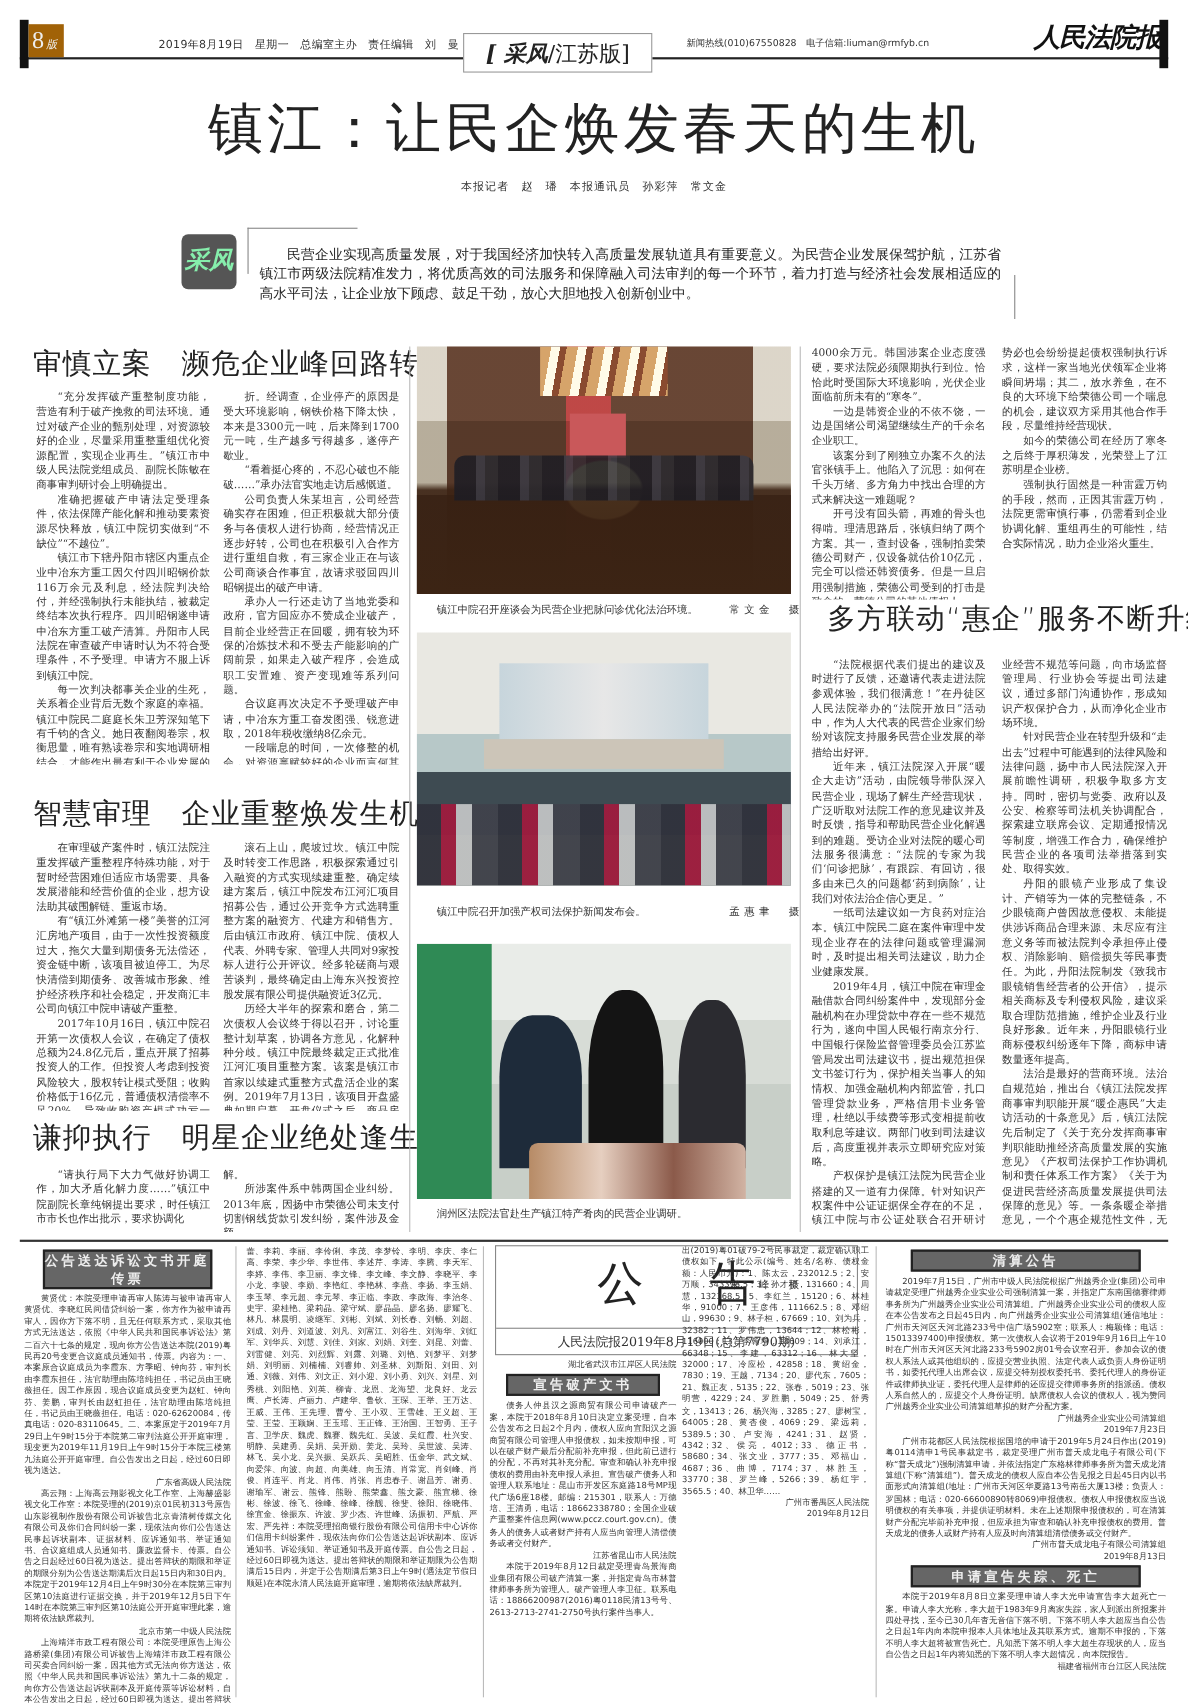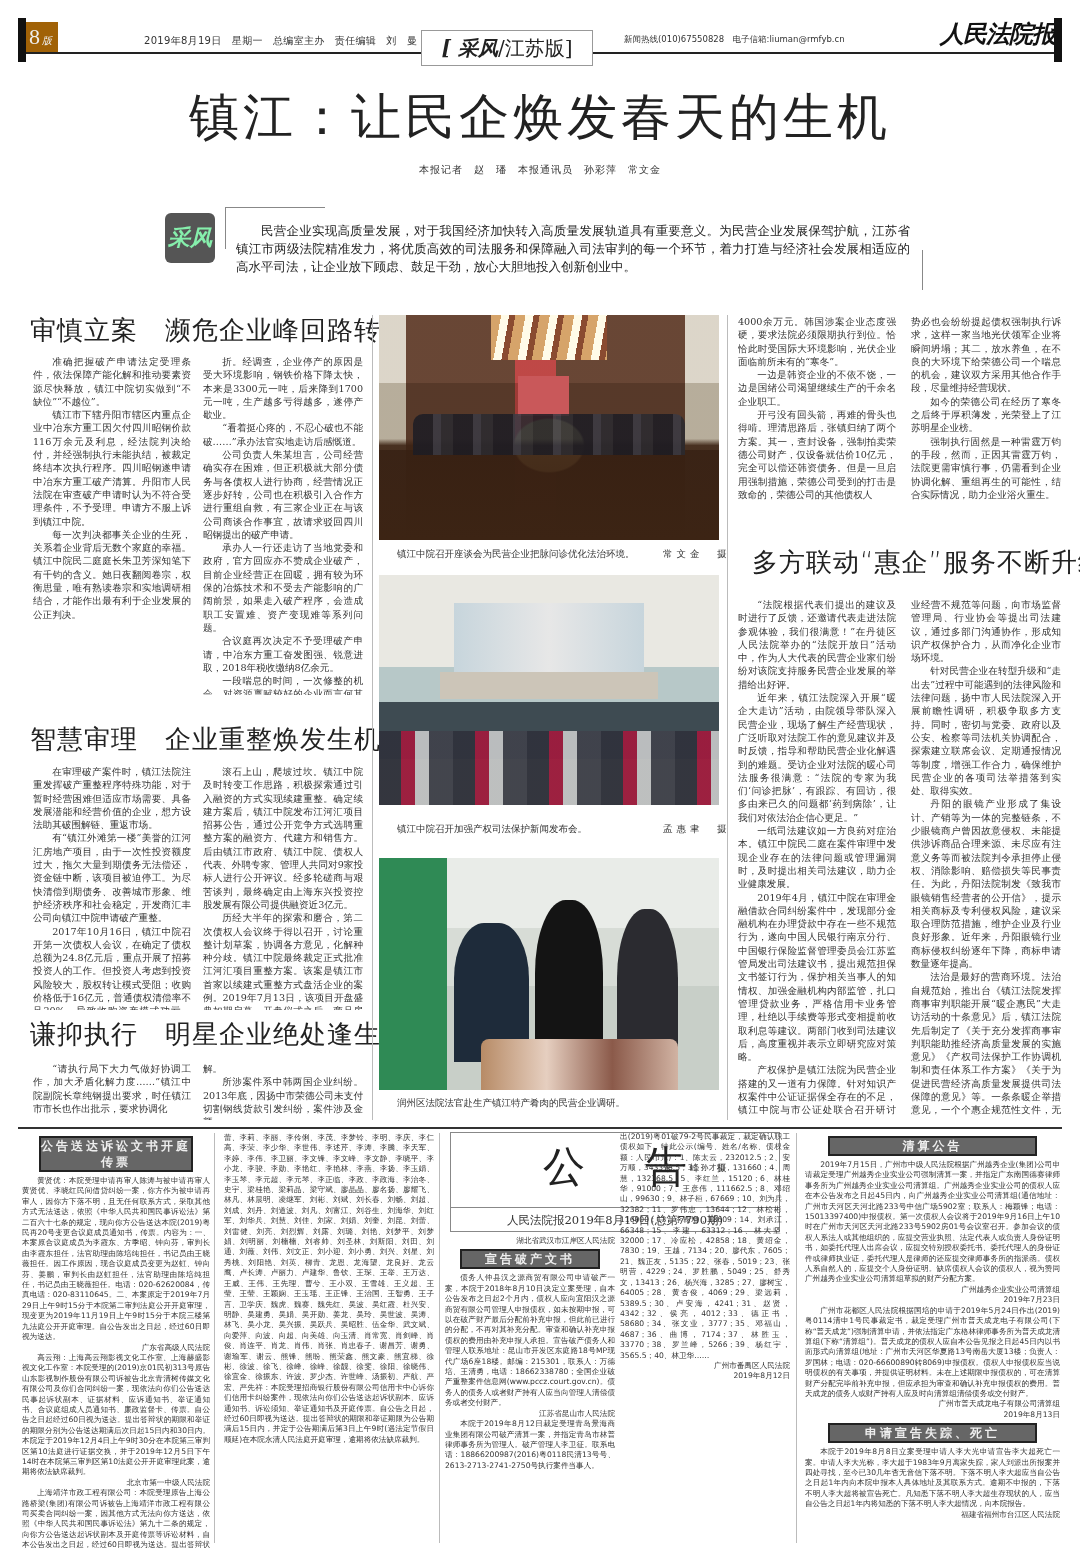--- a/index.html
+++ b/index.html
@@ -101,20 +101,21 @@
 <div class="byline">本报记者　赵　璠　本报通讯员　孙彩萍　常文金</div>
 
 <div class="seal">采风</div>
 <div class="lead-rule-top"></div>
 <div class="lead-rule-left"></div>
 <div class="lead-rule-right"></div>
 <p class="lead">民营企业实现高质量发展，对于我国经济加快转入高质量发展轨道具有重要意义。为民营企业发展保驾护航，江苏省镇江市两级法院精准发力，将优质高效的司法服务和保障融入司法审判的每一个环节，着力打造与经济社会发展相适应的高水平司法，让企业放下顾虑、鼓足干劲，放心大胆地投入创新创业中。</p>
 
 <div class="sec-title" style="left:30px;top:313px;">审慎立案　濒危企业峰回路转</div>
 <div class="col" style="left:33px;top:355px;width:158px;height:340px;">
+  <p>“充分发挥破产重整制度功能，营造有利于破产挽救的司法环境。通过对破产企业的甄别处理，对资源较好的企业，尽量采用重整重组优化资源配置，实现企业再生。”镇江市中级人民法院党组成员、副院长陈敏在商事审判研讨会上明确提出。</p>
   <p>准确把握破产申请法定受理条件，依法保障产能化解和推动要素资源尽快释放，镇江中院切实做到“不缺位”“不越位”。</p>
   <p>镇江市下辖丹阳市辖区内重点企业中冶东方重工因欠付四川昭钢价款116万余元及利息，经法院判决给付，并经强制执行未能执结，被裁定终结本次执行程序。四川昭钢遂申请中冶东方重工破产清算。丹阳市人民法院在审查破产申请时认为不符合受理条件，不予受理。申请方不服上诉到镇江中院。</p>
   <p>每一次判决都事关企业的生死，关系着企业背后无数个家庭的幸福。镇江中院民二庭庭长朱卫芳深知笔下有千钧的含义。她日夜翻阅卷宗，权衡思量，唯有熟读卷宗和实地调研相结合，才能作出最有利于企业发展的公正判决。</p>
 
 </div>
 <div class="col" style="left:203px;top:355px;width:160px;height:340px;">
   <p>折。经调查，企业停产的原因是受大环境影响，钢铁价格下降太快，本来是3300元一吨，后来降到1700元一吨，生产越多亏得越多，遂停产歇业。</p>
   <p>“看着挺心疼的，不忍心破也不能破……”承办法官实地走访后感慨道。</p>
   <p>公司负责人朱某坦言，公司经营确实存在困难，但正积极就大部分债务与各债权人进行协商，经营情况正逐步好转，公司也在积极引入合作方进行重组自救，有三家企业正在与该公司商谈合作事宜，故请求驳回四川昭钢提出的破产申请。</p>
   <p>承办人一行还走访了当地党委和政府，官方回应亦不赞成企业破产，目前企业经营正在回暖，拥有较为环保的冶炼技术和不受去产能影响的广阔前景，如果走入破产程序，会造成职工安置难、资产变现难等系列问题。</p>
@@ -137,20 +138,21 @@
 <div class="col" style="left:33px;top:1062px;width:158px;height:58px;">
   <p>“请执行局下大力气做好协调工作，加大矛盾化解力度……”镇江中院副院长章纯钢提出要求，时任镇江市市长也作出批示，要求协调化</p>
 </div>
 <div class="col" style="left:203px;top:1062px;width:160px;height:58px;">
   <p style="text-indent:0">解。</p>
   <p>所涉案件系中韩两国企业纠纷。2013年底，因扬中市荣德公司未支付切割钢线货款引发纠纷，案件涉及金额</p>
 </div>
 <div class="col" style="left:738px;top:315px;width:158px;height:230px;">
   <p style="text-indent:0">4000余万元。韩国涉案企业态度强硬，要求法院必须限期执行到位。恰恰此时受国际大环境影响，光伏企业面临前所未有的“寒冬”。</p>
   <p>一边是韩资企业的不依不饶，一边是国绪公司渴望继续生产的千余名企业职工。</p>
+  <p>该案分到了刚独立办案不久的法官张镇手上。他陷入了沉思：如何在千头万绪、多方角力中找出合理的方式来解决这一难题呢？</p>
   <p>开弓没有回头箭，再难的骨头也得啃。理清思路后，张镇归纳了两个方案。其一，查封设备，强制拍卖荣德公司财产，仅设备就估价10亿元，完全可以偿还韩资债务。但是一旦启用强制措施，荣德公司受到的打击是致命的，荣德公司的其他债权人</p>
 </div>
 <div class="col" style="left:911px;top:315px;width:150px;height:230px;">
   <p style="text-indent:0">势必也会纷纷提起债权强制执行诉求，这样一家当地光伏领军企业将瞬间坍塌；其二，放水养鱼，在不良的大环境下给荣德公司一个喘息的机会，建议双方采用其他合作手段，尽量维持经营现状。</p>
   <p>如今的荣德公司在经历了寒冬之后终于厚积薄发，光荣登上了江苏明星企业榜。</p>
   <p>强制执行固然是一种雷霆万钧的手段，然而，正因其雷霆万钧，法院更需审慎行事，仍需看到企业协调化解、重组再生的可能性，结合实际情况，助力企业浴火重生。</p>
 </div>
 
 <div class="sec-title" style="left:752px;top:545px;">多方联动“惠企”服务不断升级</div>
 <div class="col" style="left:738px;top:598px;width:158px;height:520px;">

